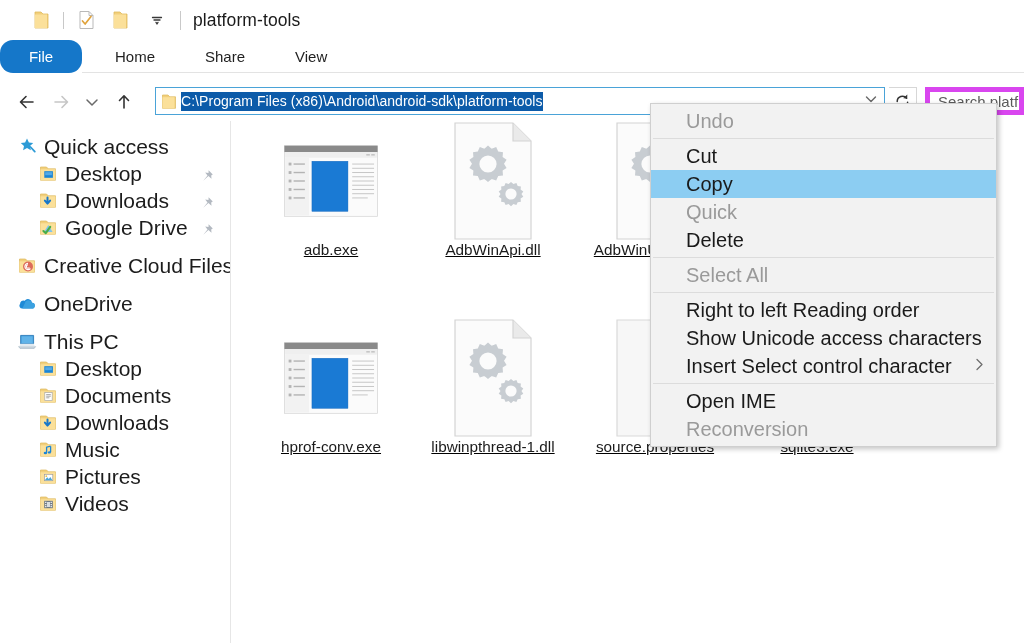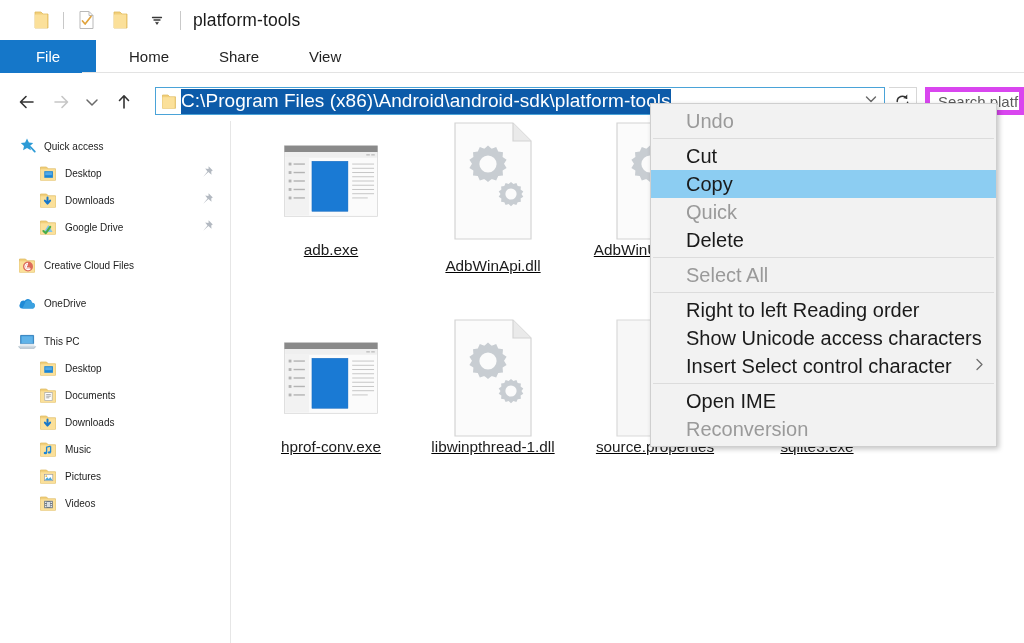--- a/index.html
+++ b/index.html
@@ -37,21 +37,22 @@
     background: #ffffff;
     display: flex; align-items: stretch;
   }
   .tab {
     display: flex; align-items: center; justify-content: center;
     padding: 0 19px; font-size: 15px; color: #1f1f1f;
     cursor: default;
   }
   .tab.file {
     background: #1577c9; color: #ffffff; min-width: 82px;
-    padding: 7px;
+    padding: 0;
+    border-radius: 13px;
   }
   .ribbon-underline {
     position: absolute; left: 82px; top: 72px; width: 942px; height: 1px;
     background: #e3e3e3;
   }
 
   
   .navrow {
     position: absolute; left: 0; top: 83px; width: 1024px; height: 38px;
     background: #ffffff;
@@ -67,21 +68,21 @@
   .addressbar {
     position: absolute; left: 155px; top: 87px;
     width: 730px; height: 28px;
     border: 1px solid #4aa3d8;
     background: #ffffff;
     display: flex; align-items: center;
     box-sizing: border-box;
   }
   .addr-folder { margin-left: 5px; margin-right: 4px; display: flex; }
   .addr-text {
-    font-size: 19px; color: #ffffff; background: #0c5ba9;
+    font-size: 14px; color: #ffffff; background: #0c5ba9;
     padding: 1px 0 2px 0; white-space: nowrap; letter-spacing: 0.05px;
   }
   .addr-caret {
     position: absolute; right: 6px; top: 5px; color: #555; font-size: 13px;
   }
   .refresh-btn {
     position: absolute; left: 889px; top: 87px; width: 28px; height: 28px;
     border: 1px solid #d7d7d7; border-left: none; background: #fff;
     display: flex; align-items: center; justify-content: center;
     box-sizing: border-box;
@@ -104,21 +105,21 @@
     background: #e6e6e6;
   }
   .content {
     position: absolute; left: 231px; top: 121px; width: 793px; height: 522px;
     background: #ffffff; overflow: hidden;
   }
 
   
   .nav-item {
     display: flex; align-items: center; height: 27px;
-    font-size: 10px; color: #1c1c1c; white-space: nowrap;
+    font-size: 21px; color: #1c1c1c; white-space: nowrap;
     position: relative;
   }
   .nav-item .ico {
     width: 20px; height: 20px; margin-right: 7px;
     display: flex; align-items: center; justify-content: center; flex: 0 0 auto;
   }
   .nav-item .lbl { line-height: 1; }
   .nav-item.lvl0 { padding-left: 17px; }
   .nav-item.lvl1 { padding-left: 38px; }
   .pin {
@@ -473,21 +474,21 @@
             <rect x="41" y="24" width="51" height="71" fill="#1a7ad4"></rect>
             <rect x="41" y="24" width="51" height="71" fill="none" stroke="#1166bd" stroke-width="0.6"></rect>
             <g stroke="#c6c6c6" stroke-width="1.4">
               <path d="M98 28 h31 M98 34 h31 M98 40 h31 M98 46 h31 M98 52 h31 M98 58 h31 M98 64 h31 M98 70 h31 M98 76 h22"></path>
             </g>
           </svg>
         </div>
         <div class="fname">adb.exe</div>
       </div>
 
-      <div class="fileitem" style="left:181px; top:10px;gap:16px;">
+      <div class="fileitem" style="left:181px; top:10px;">
         <div class="ficon">
           <svg width="96" height="120" viewBox="0 0 96 120">
             <path d="M10 2 h58 l18 18 v98 H10 Z" fill="#fbfbfb" stroke="#d4d4d4" stroke-width="1.2"></path>
             <path d="M68 2 v18 h18" fill="#eaeaea" stroke="#d4d4d4" stroke-width="1.2"></path>
             <g fill="#c8cdd2">
               <path d="M40 34 l4.4 .6 2.4 -3.7 5.4 2.2 -.5 4.4 3.7 2.4 -2.2 5.5 -4.4 -.5 -2.4 3.7 -5.5 -2.2 .5 -4.4 -3.6 -2.4 Z"></path>
               <circle cx="43" cy="43" r="15.5"></circle>
               <path d="M43 24.5 l3.6 3.2 4.6 -1.6 2 4.4 4.8 .7 -.4 4.8 4 2.7 -2.6 4.1 2.6 4.1 -4 2.7 .4 4.8 -4.8 .7 -2 4.4 -4.6 -1.6 -3.6 3.2 -3.6 -3.2 -4.6 1.6 -2 -4.4 -4.8 -.7 .4 -4.8 -4 -2.7 2.6 -4.1 -2.6 -4.1 4 -2.7 -.4 -4.8 4.8 -.7 2 -4.4 4.6 1.6 Z"></path>
             </g>
             <circle cx="43" cy="43" r="8.6" fill="#fbfbfb"></circle>

